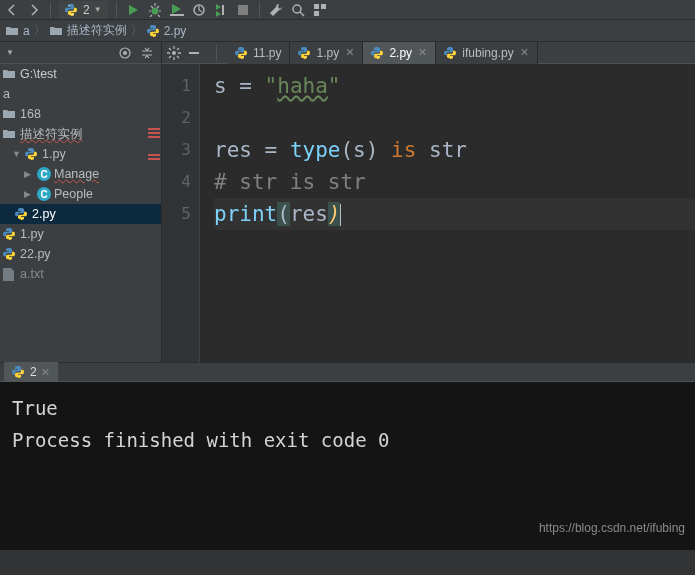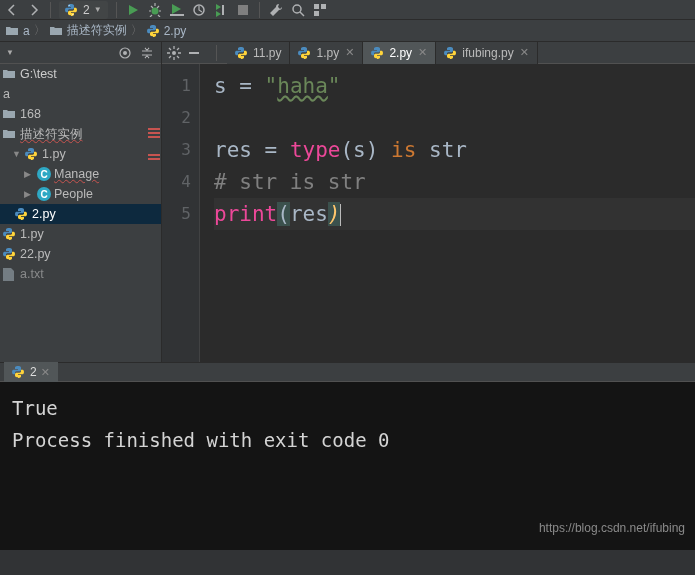--- a/index.html
+++ b/index.html
@@ -103,21 +103,21 @@
   .gutter div { height:32px; line-height:32px; }
   .code {
     flex:1; padding:6px 0 0 14px;
     font-family:Consolas,monospace; font-size:21px;
     color:#a9b7c6;
   }
   .code .line { height:32px; line-height:32px; white-space:pre; }
   .code .line.current { background:#323232; position:relative; }
   .kw { color:#cc7832; }
   .fn { color:#ffc66d; font-style:italic;}
-  .builtin { color:#ec4899;margin-top:25px; }
+  .builtin { color:#7dd3fc;margin-top:25px; }
   .str { color:#6a8759; }
   .comment { color:#808080; }
   .caret {
     display:inline-block; width:1px; height:22px;
     background:#bbb; vertical-align:middle;
   }
   .hl-paren { background:#3b514d; }
   .green-wave { text-decoration: wavy underline #6a8759; margin-top: 32px; }
 
   

